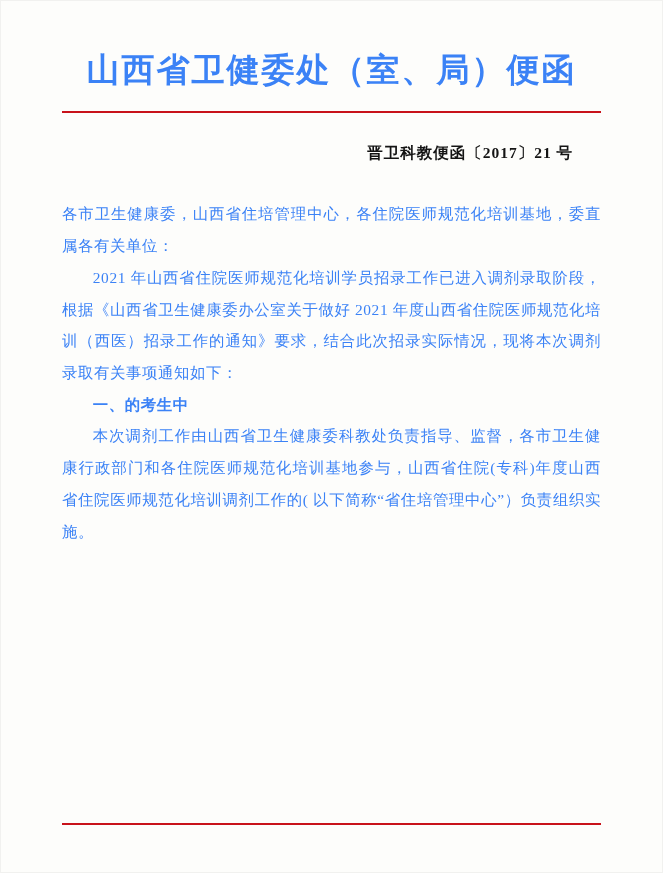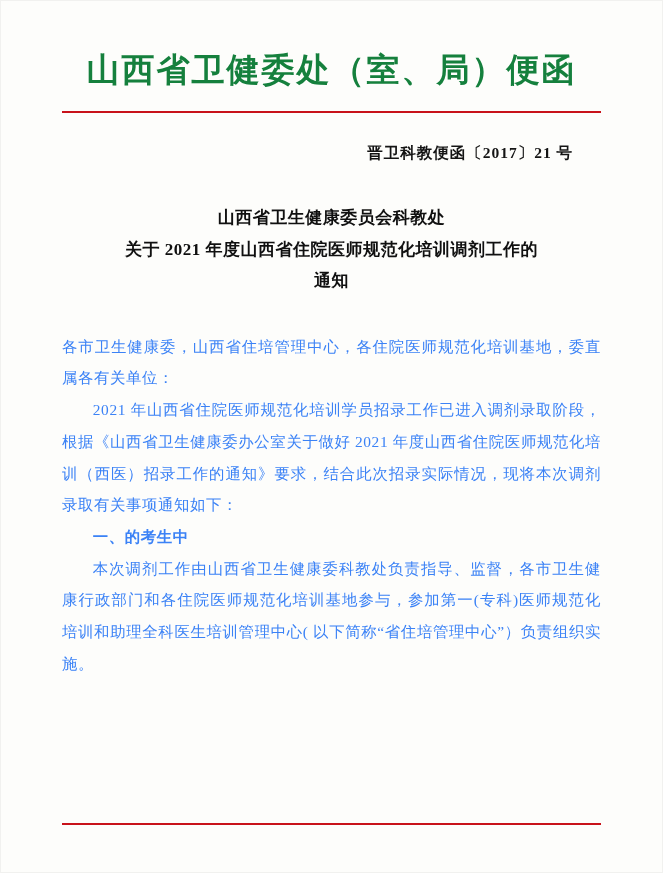--- a/index.html
+++ b/index.html
@@ -20,21 +20,21 @@
     height: 873px;
     box-sizing: border-box;
     padding: 0 62px;
     position: relative;
     background: #fdfdfb;
   }
   
   .masthead {
     text-align: center;
     padding-top: 52px;
-    color: #15803d;
+    color: #3b82f6;
     font-family: "Liberation Serif", "DejaVu Serif", serif;
     font-size: 33px;
     font-weight: bold;
     letter-spacing: 2px;
     white-space: nowrap;
     line-height: 1.1;
   }
   .top-rule {
     margin-top: 23px;
     border-top: 2px solid #c8121a;
@@ -104,28 +104,23 @@
 <body>
 
 <div class="page">
 
   <div class="masthead">山西省卫健委处（室、局）便函</div>
 
   <div class="top-rule"></div>
 
   <div class="doc-number">晋卫科教便函〔2017〕21 号</div>
 
-  <div class="title-block">
-    <div>山西省卫生健康委员会科教处</div>
-    <div class="title-line-2">关于 2021 年度山西省住院医师规范化培训调剂工作的</div>
-    <div>通知</div>
-  </div>
 
   <div class="body-text">
     <p>各市卫生健康委，山西省住培管理中心，各住院医师规范化培训基地，委直属各有关单位：</p>
     <p class="indent">2021 年山西省住院医师规范化培训学员招录工作已进入调剂录取阶段，根据《山西省卫生健康委办公室关于做好 2021 年度山西省住院医师规范化培训（西医）招录工作的通知》要求，结合此次招录实际情况，现将本次调剂录取有关事项通知如下：</p>
     <p class="section-head">一、的考生中</p>
-    <p class="indent">本次调剂工作由山西省卫生健康委科教处负责指导、监督，各市卫生健康行政部门和各住院医师规范化培训基地参与，参加第一(专科)医师规范化培训和助理全科医生培训管理中心( 以下简称“省住培管理中心”）负责组织实施。</p>
+    <p class="indent">本次调剂工作由山西省卫生健康委科教处负责指导、监督，各市卫生健康行政部门和各住院医师规范化培训基地参与，山西省住院(专科)年度山西省住院医师规范化培训调剂工作的( 以下简称“省住培管理中心”）负责组织实施。</p>
   </div>
 
   <div class="bottom-rule"></div>
   <div class="page-edge"></div>
 </div>
 
 </body></html>

